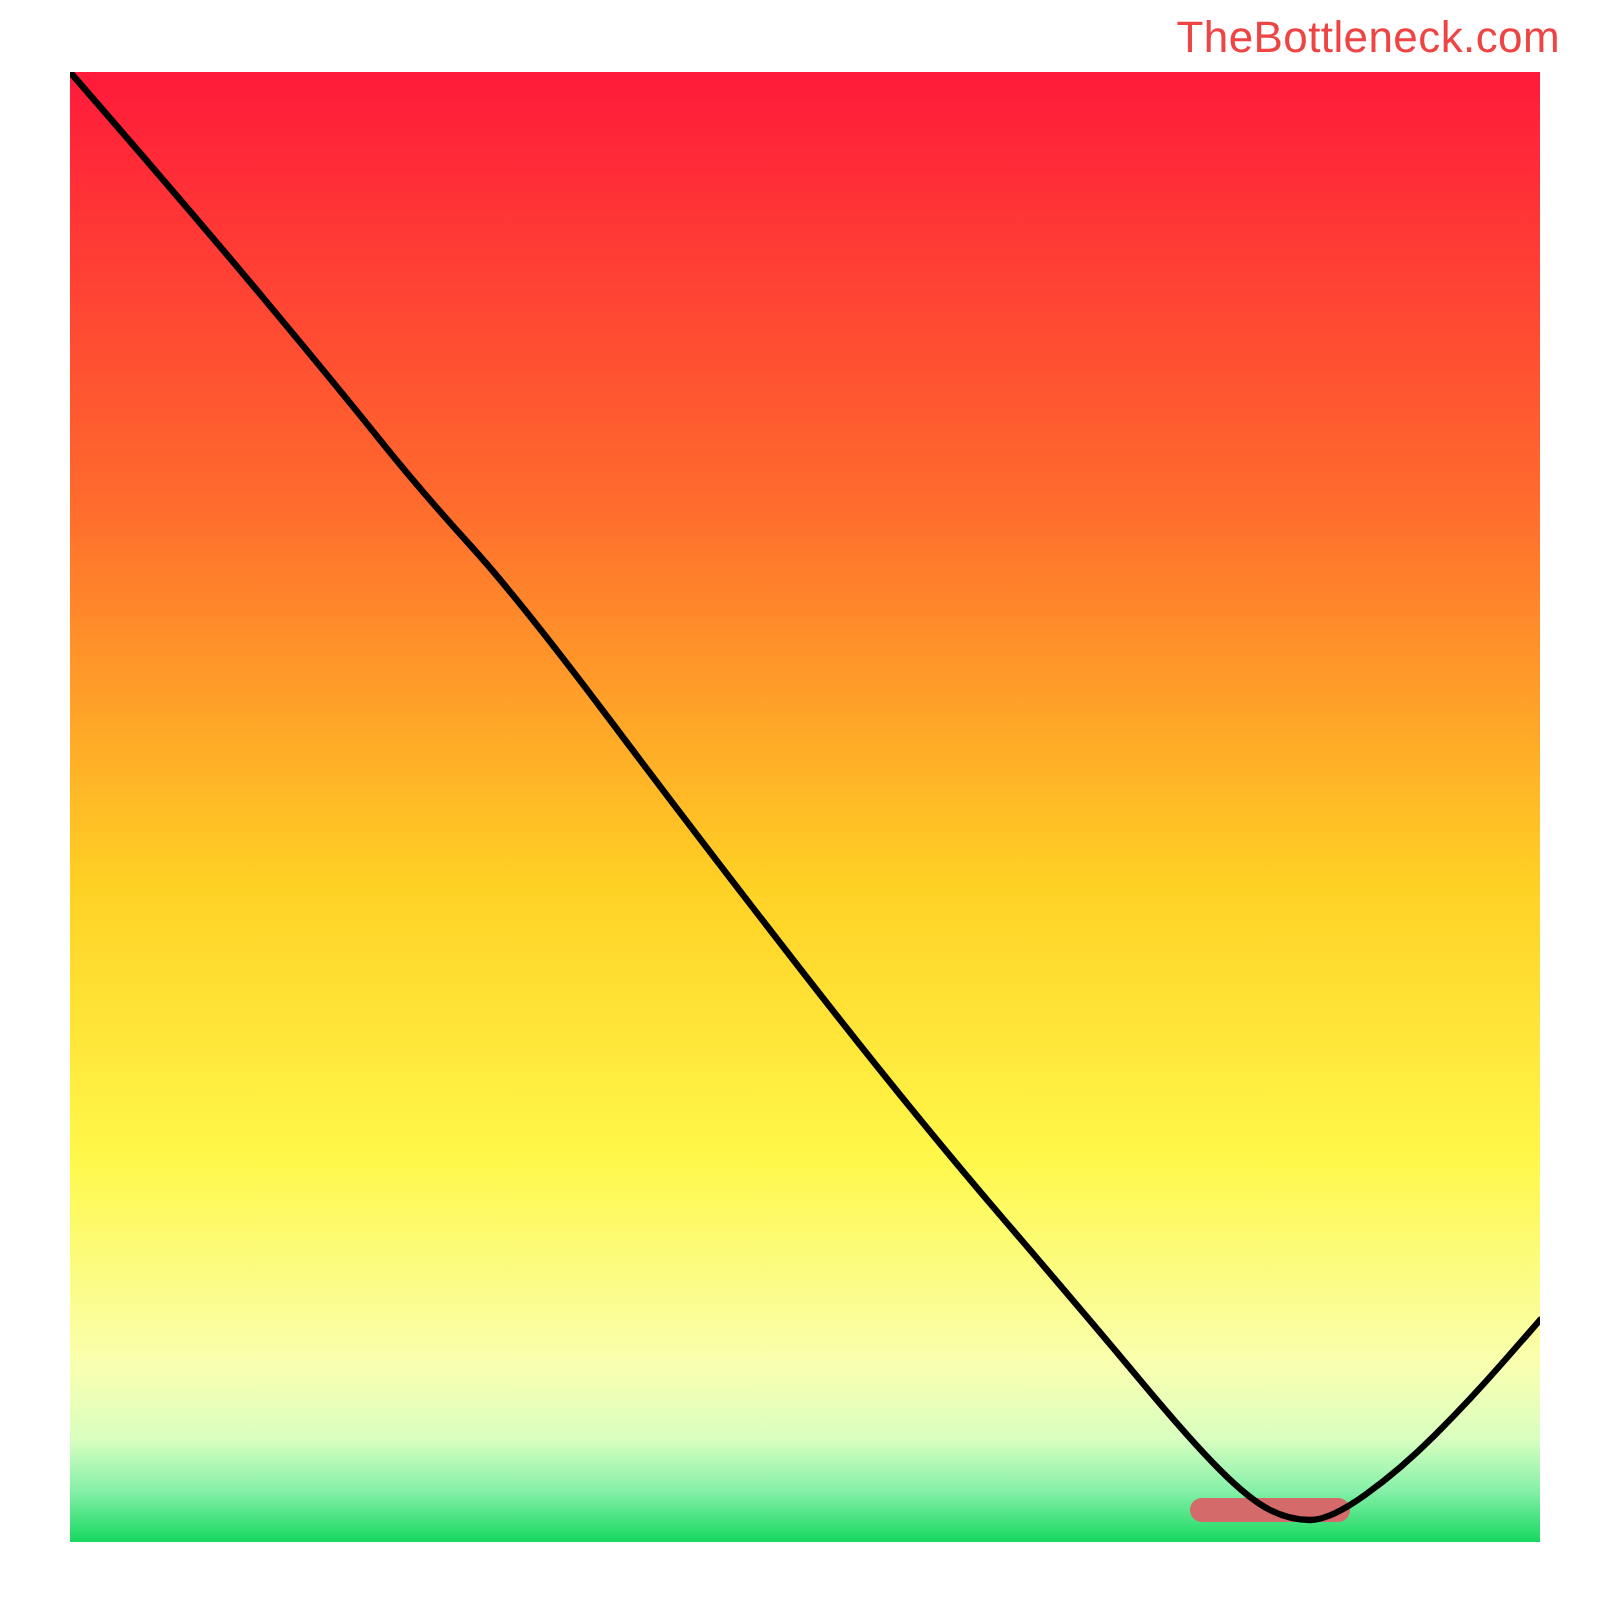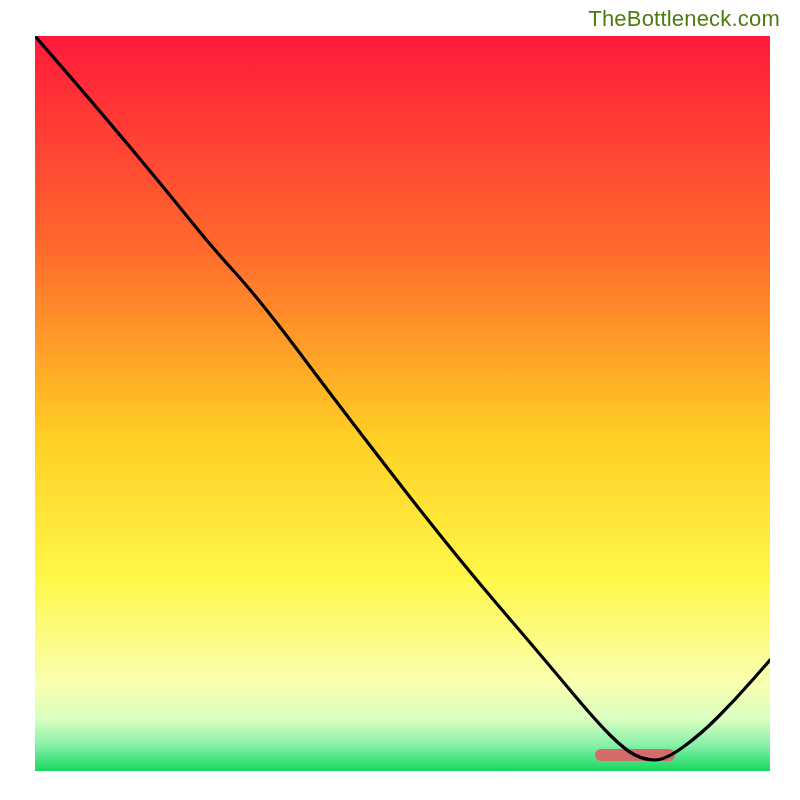--- a/index.html
+++ b/index.html
@@ -14,21 +14,21 @@
     position: relative;
     width: 800px;
     height: 800px;
     background: #ffffff;
   }
   .watermark {
     position: absolute;
     top: 6px;
     right: 20px;
     font-size: 22px;
-    color: #4d7c0f;
+    color: #ef4444;
     font-weight: 500;
     letter-spacing: 0.2px;
   }
   svg.chart {
     position: absolute;
     display: block;
   }
 </style>
 </head>
 <body>

